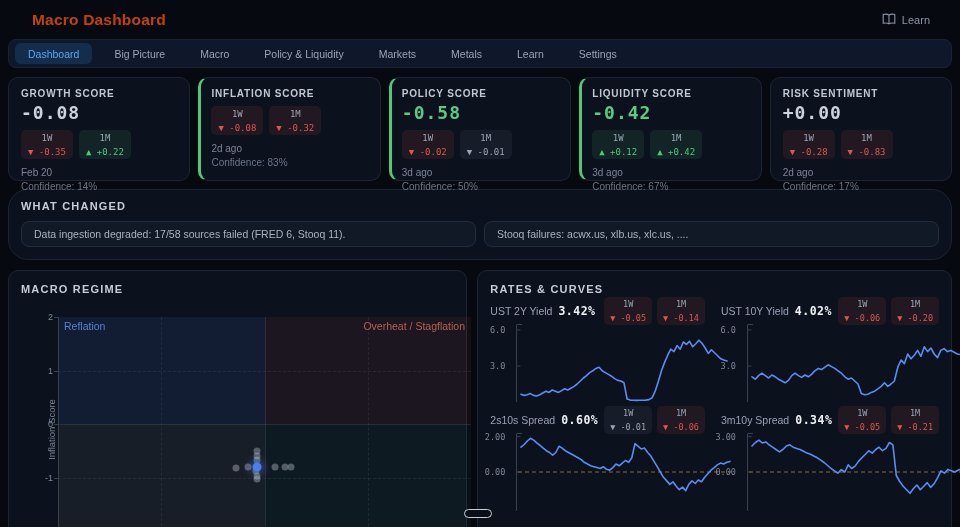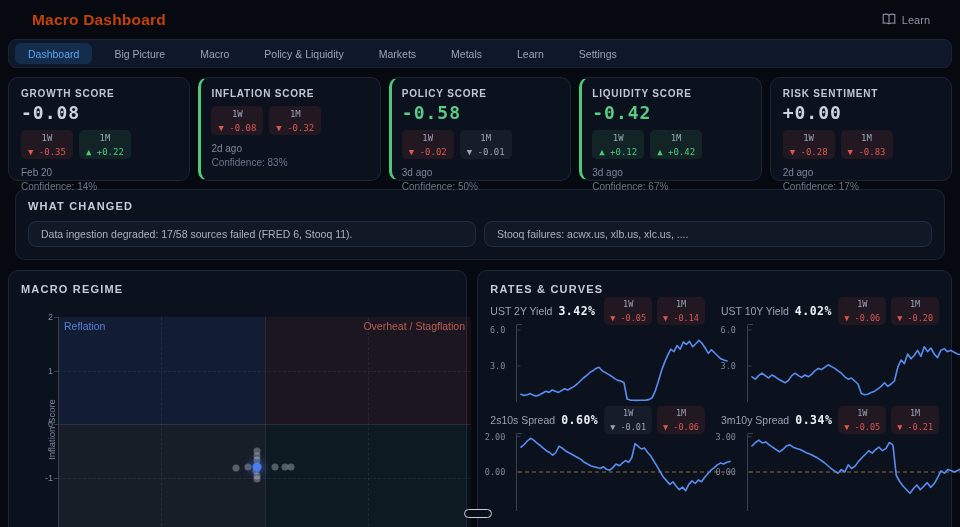--- a/index.html
+++ b/index.html
@@ -26,21 +26,21 @@
   .badge-row { display:flex; gap:6px; margin-top:7px; }
   .badge { font-family:"DejaVu Sans Mono",monospace; font-size:9px; padding:2.5px 7px; border-radius:5px; display:flex; gap:4px; align-items:center; white-space:nowrap;flex-direction:column; }
   .badge .p { color:#9aa4b6; }
   .badge.red { background:rgba(224,82,82,.10); }  .badge.red .d { color:#d9584f; }
   .badge.green { background:rgba(80,200,120,.10);} .badge.green .d { color:#4fc878; }
   .badge.gray { background:rgba(148,160,180,.08);} .badge.gray .d { color:#9aa4b6; }
   .card-meta { font-size:10px; color:#7c8598; margin-top:8px; }
   .card-meta2 { font-size:10px; color:#6b7487; margin-top:3px; }
 
   
-  .what-changed { margin:8px 15px 0; background:#0c121d; border:1px solid #1c2534; border-radius:10px; padding:10px 12px 12px; }
+  .what-changed { margin:8px 8px 0; background:#0c121d; border:1px solid #1c2534; border-radius:20px; padding:10px 12px 12px; }
   .panel-title { font-size:11px; letter-spacing:1.2px; color:#c6cdd9; font-weight:bold; }
   .chips { display:flex; gap:8px; margin-top:9px; }
   .chip { flex:1; background:#121926; border:1px solid #232d40; border-radius:8px; padding:6px 12px; font-size:10.5px; color:#a9b2c3; white-space:nowrap; overflow:hidden; }
 
   
   .bottom-row { display:flex; gap:10px; margin:10px 8px 0; height:310px; }
   .panel { background:#0c121d; border:1px solid #1c2534; border-radius:10px; position:relative; }
   .left-panel { width:470px; padding:12px; }
   .right-panel { flex:1; padding:12px; }
 

